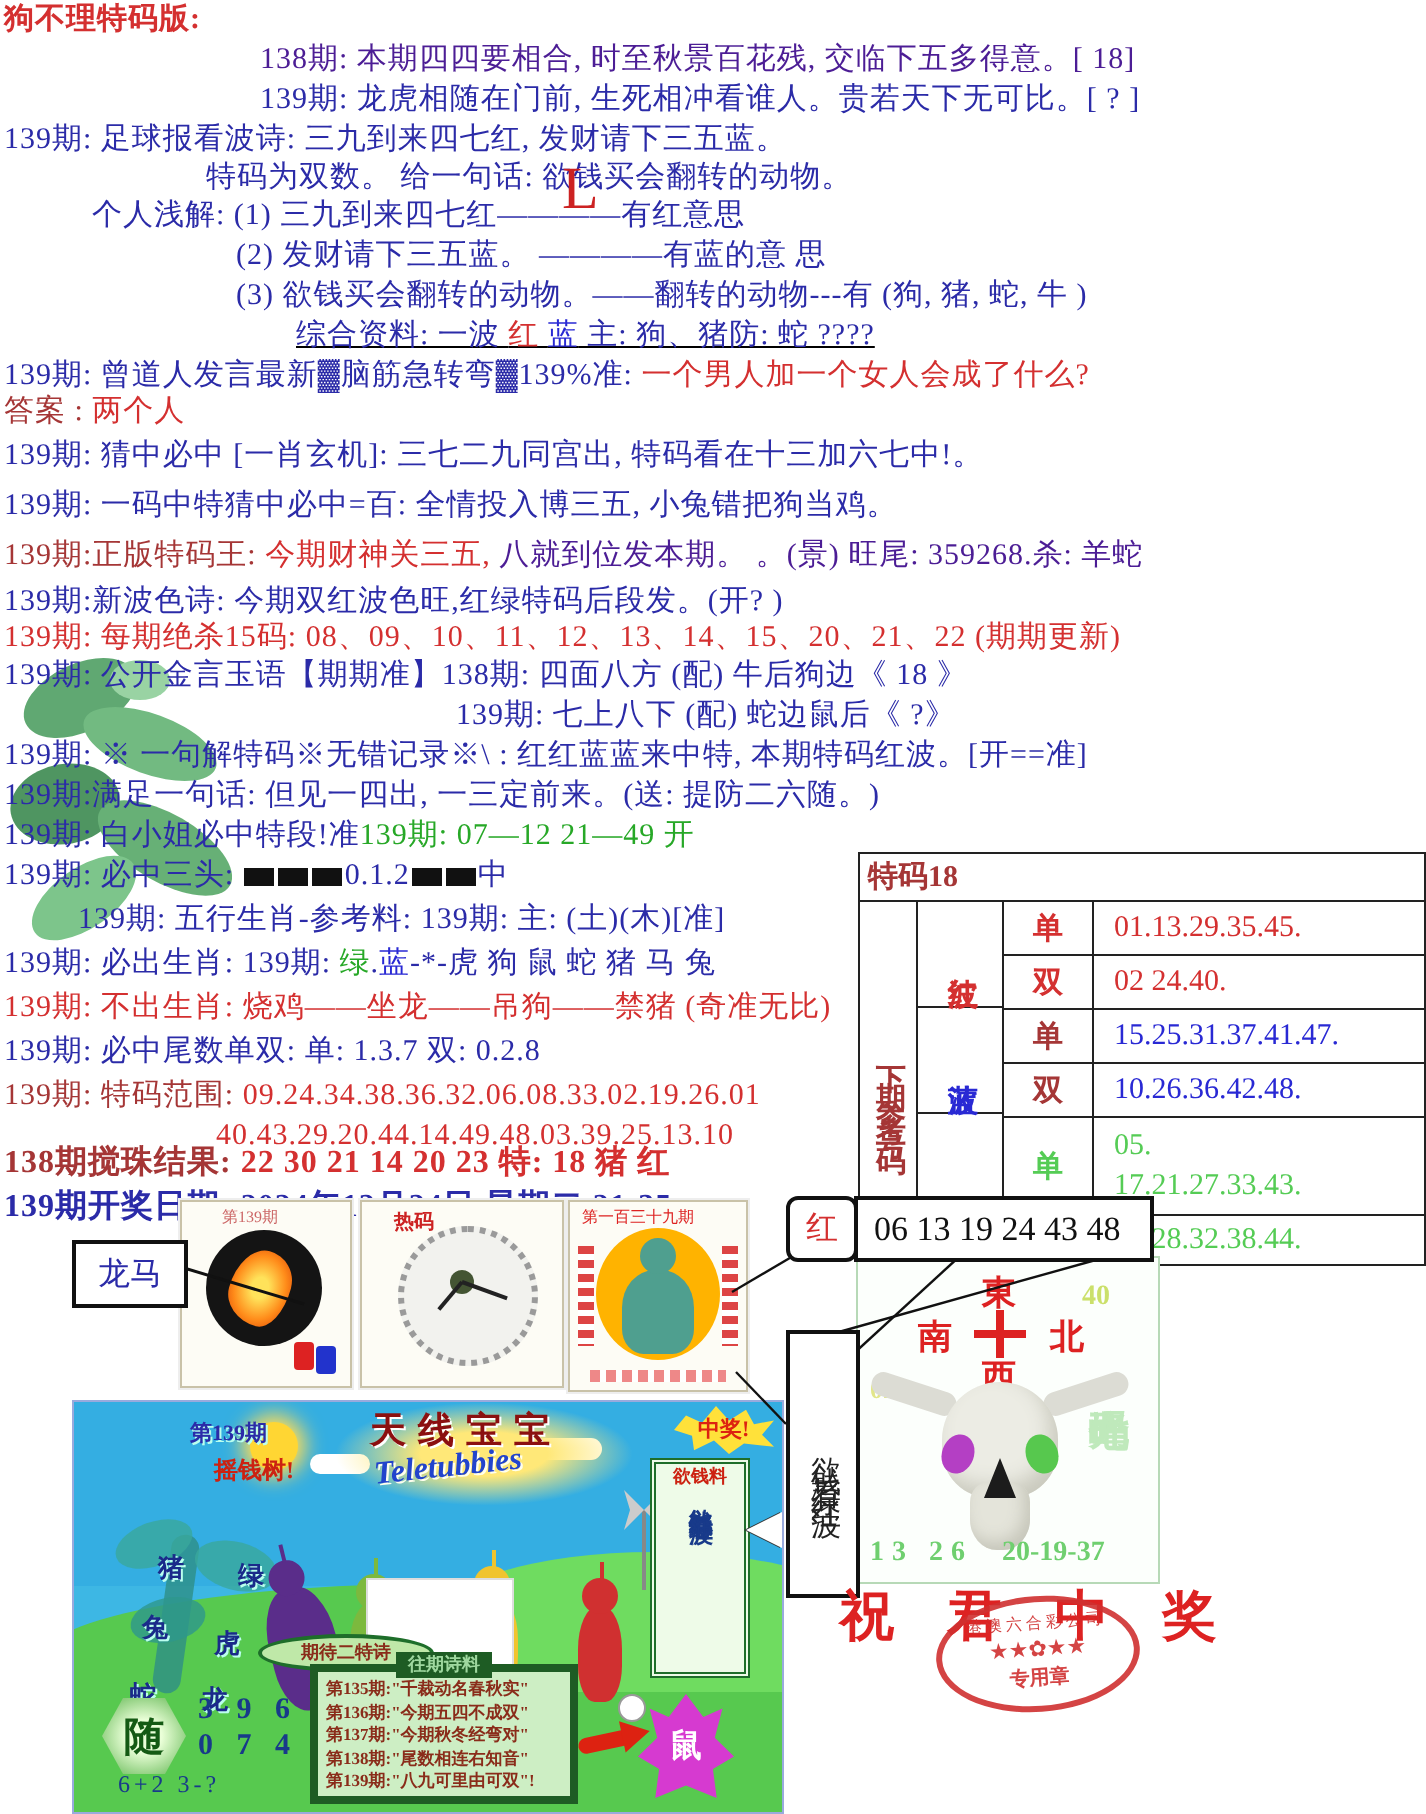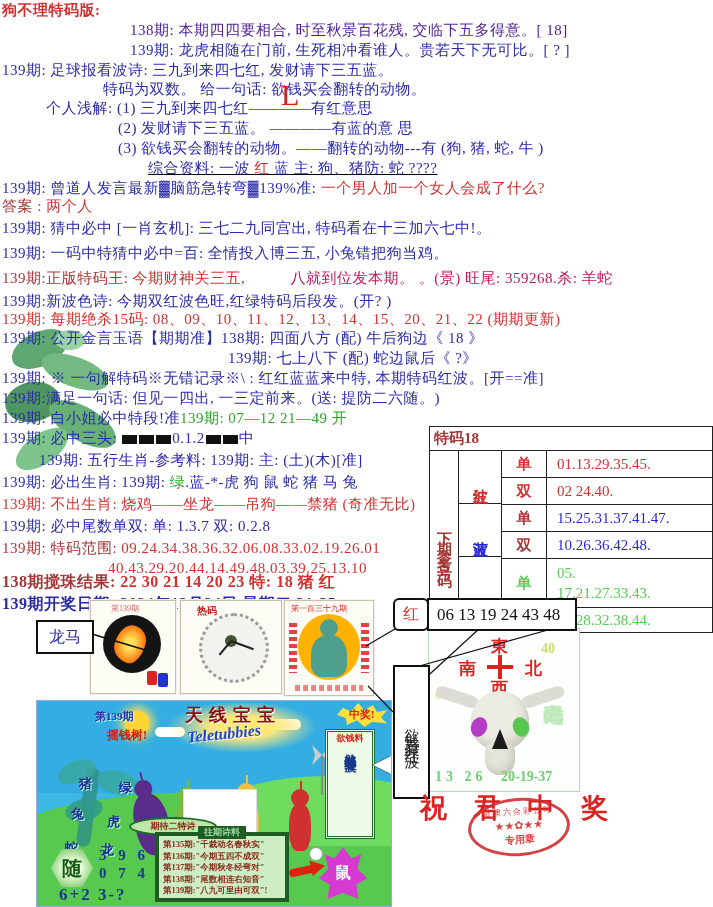--- a/index.html
+++ b/index.html
@@ -78,21 +78,21 @@
     <div class="line" style="left: 2px; top: 62px;"><span style="color: rgb(43, 43, 168);">139期: 足球报看波诗: 三九到来四七红, 发财请下三五蓝。</span></div>
     <div class="line" style="left: 103px; top: 81px;"><span style="color: rgb(43, 43, 168);">特码为双数。 给一句话: 欲钱买会翻转的动物。</span></div>
     <div class="line" style="left: 46px; top: 100px;"><span style="color: rgb(43, 43, 168);">个人浅解: (1) 三九到来四七红————有红意思</span></div>
     <div class="line" style="left: 118px; top: 120px;"><span style="color: rgb(43, 43, 168);">(2) 发财请下三五蓝。 ————有蓝的意 思</span></div>
     <div class="line" style="left: 118px; top: 140px;"><span style="color: rgb(43, 43, 168);">(3) 欲钱买会翻转的动物。——翻转的动物---有 (狗, 猪, 蛇, 牛 )</span></div>
     <div class="line" style="left: 148px; top: 160px; text-decoration: underline;"><span style="color: rgb(43, 43, 168);">综合资料: 一波 </span><span style="color: rgb(212, 48, 48);">红 </span><span style="color: rgb(41, 41, 212);">蓝</span><span style="color: rgb(43, 43, 168);">  主: 狗、猪防: 蛇 ????</span></div>
     <div class="line" style="left: 2px; top: 180px;"><span style="color: rgb(43, 43, 168);">139期: 曾道人发言最新▓脑筋急转弯▓139%准: </span><span style="color: rgb(212, 48, 48);">一个男人加一个女人会成了什么?</span></div>
     <div class="line" style="left: 2px; top: 198px;"><span style="color: rgb(165, 54, 54);">答案 : </span><span style="color: rgb(212, 48, 48);">两个人</span></div>
     <div class="line" style="left: 2px; top: 220px;"><span style="color: rgb(43, 43, 168);">139期: 猜中必中 [一肖玄机]: 三七二九同宫出, 特码看在十三加六七中!。</span></div>
     <div class="line" style="left: 2px; top: 245px;"><span style="color: rgb(43, 43, 168);">139期: 一码中特猜中必中=百: 全情投入博三五, 小兔错把狗当鸡。</span></div>
-    <div class="line" style="left: 2px; top: 270px;"><span style="color: rgb(165, 54, 54);">139期:正版特码王: </span><span style="color: rgb(212, 48, 48);">今期财神关三五, </span><span style="color: #be185d; margin-left: 41px;">八就到位发本期。 。(景) 旺尾: 359268.杀: 羊蛇</span></div>
+    <div class="line" style="left: 2px; top: 270px;"><span style="color: rgb(165, 54, 54);">139期:正版特码王: </span><span style="color: rgb(212, 48, 48);">今期财神关三五, </span><span style="color: #4c1d95;">八就到位发本期。 。(景) 旺尾: 359268.杀: 羊蛇</span></div>
     <div class="line" style="left: 2px; top: 293px;"><span style="color: rgb(43, 43, 168);">139期:新波色诗: 今期双红波色旺,红绿特码后段发。(开? )</span></div>
     <div class="line" style="left: 2px; top: 311px;"><span style="color: rgb(212, 48, 48);">139期: 每期绝杀15码: 08、09、10、11、12、13、14、15、20、21、22 (期期更新)</span></div>
     <div class="line" style="left: 2px; top: 330px;"><span style="color: rgb(43, 43, 168);">139期: 公开金言玉语【期期准】</span><span style="color: rgb(43, 43, 168);">138期: 四面八方 (配) 牛后狗边《 18 》</span></div>
     <div class="line" style="left: 228px; top: 350px;"><span style="color: rgb(43, 43, 168);">139期: 七上八下 (配) 蛇边鼠后《  ?》</span></div>
     <div class="line" style="left: 2px; top: 370px;"><span style="color: rgb(43, 43, 168);">139期: ※ 一句解特码※无错记录※\ : 红红蓝蓝来中特, 本期特码红波。[开==准]</span></div>
     <div class="line" style="left: 2px; top: 390px;"><span style="color: rgb(43, 43, 168);">139期:满足一句话: 但见一四出, 一三定前来。(送: 提防二六随。)</span></div>
     <div class="line" style="left: 2px; top: 410px;"><span style="color: rgb(43, 43, 168);">139期: 白小姐必中特段!准</span><span style="color: rgb(39, 168, 39);">139期: 07—12  21—49 开</span></div>
     <div class="line" style="left: 2px; top: 430px;"><span style="color: rgb(43, 43, 168);">139期: 必中三头: </span><span class="bar"></span><span class="bar"></span><span class="bar"></span><span style="color: rgb(43, 43, 168);">0.1.2</span><span class="bar"></span><span class="bar"></span><span style="color: rgb(43, 43, 168);">中</span></div>
     <div class="line" style="left: 2px; top: 452px; margin-left: 37px;"><span style="color: rgb(43, 43, 168);">139期: 五行生肖-参考料: 139期: 主: (土)(木)[准]</span></div>
     <div class="line" style="left: 2px; top: 474px;"><span style="color: rgb(43, 43, 168);">139期: 必出生肖: 139期: </span><span style="color: rgb(39, 168, 39);">绿</span><span style="color: rgb(43, 43, 168);">.</span><span style="color: rgb(41, 41, 212);">蓝</span><span style="color: rgb(43, 43, 168);">-*-虎 狗 鼠 蛇 猪 马 兔</span></div>
@@ -292,20 +292,20 @@
         <div class="vl">第138期:"尾数相连右知音"</div>
         <div class="vl">第139期:"八九可里由可双"!</div>
       </div>
   </div>
 
   <div class="abs hex" style="left:14px;top:148px;width:42px;height:38px;background:radial-gradient(#eaffd8 30%,#59b24a);display:flex;align-items:center;justify-content:center;">
     <span style="color:#145a14;font-size:20px;font-weight:bold;">随</span>
   </div>
   <div class="abs" style="left:62px;top:146px;color:#183a8a;font-size:15px;font-weight:bold;letter-spacing:4px;">3 9 6</div>
   <div class="abs" style="left:62px;top:164px;color:#183a8a;font-size:15px;font-weight:bold;letter-spacing:4px;">0 7 4</div>
-  <div class="abs" style="left:22px;top:184px;color:#183a8a;font-size:17px;font-weight:bold;letter-spacing:2px;">6+2 3-?</div>
+  <div class="abs" style="left:22px;top:184px;color:#183a8a;font-size:12px;font-weight:normal;letter-spacing:2px;">6+2 3-?</div>
 
   <div class="abs" style="left:282px;top:146px;width:48px;height:52px;background:#d63ad0;clip-path:polygon(50% 0,68% 22%,88% 14%,80% 42%,100% 60%,78% 72%,82% 100%,50% 88%,18% 100%,22% 72%,0 60%,20% 42%,12% 14%,32% 22%);display:flex;align-items:center;justify-content:center;">
     <span style="color:#fff;font-size:16px;font-weight:bold;">鼠</span>
   </div>
   <div class="abs" style="left:252px;top:166px;width:26px;height:8px;background:#d21;border-radius:4px;transform:rotate(-12deg);"></div>
   <div class="abs" style="left:274px;top:158px;width:0;height:0;border-top:8px solid transparent;border-bottom:8px solid transparent;border-left:14px solid #d21;transform:rotate(-12deg);"></div>
 </div>
 
 </body></html>

